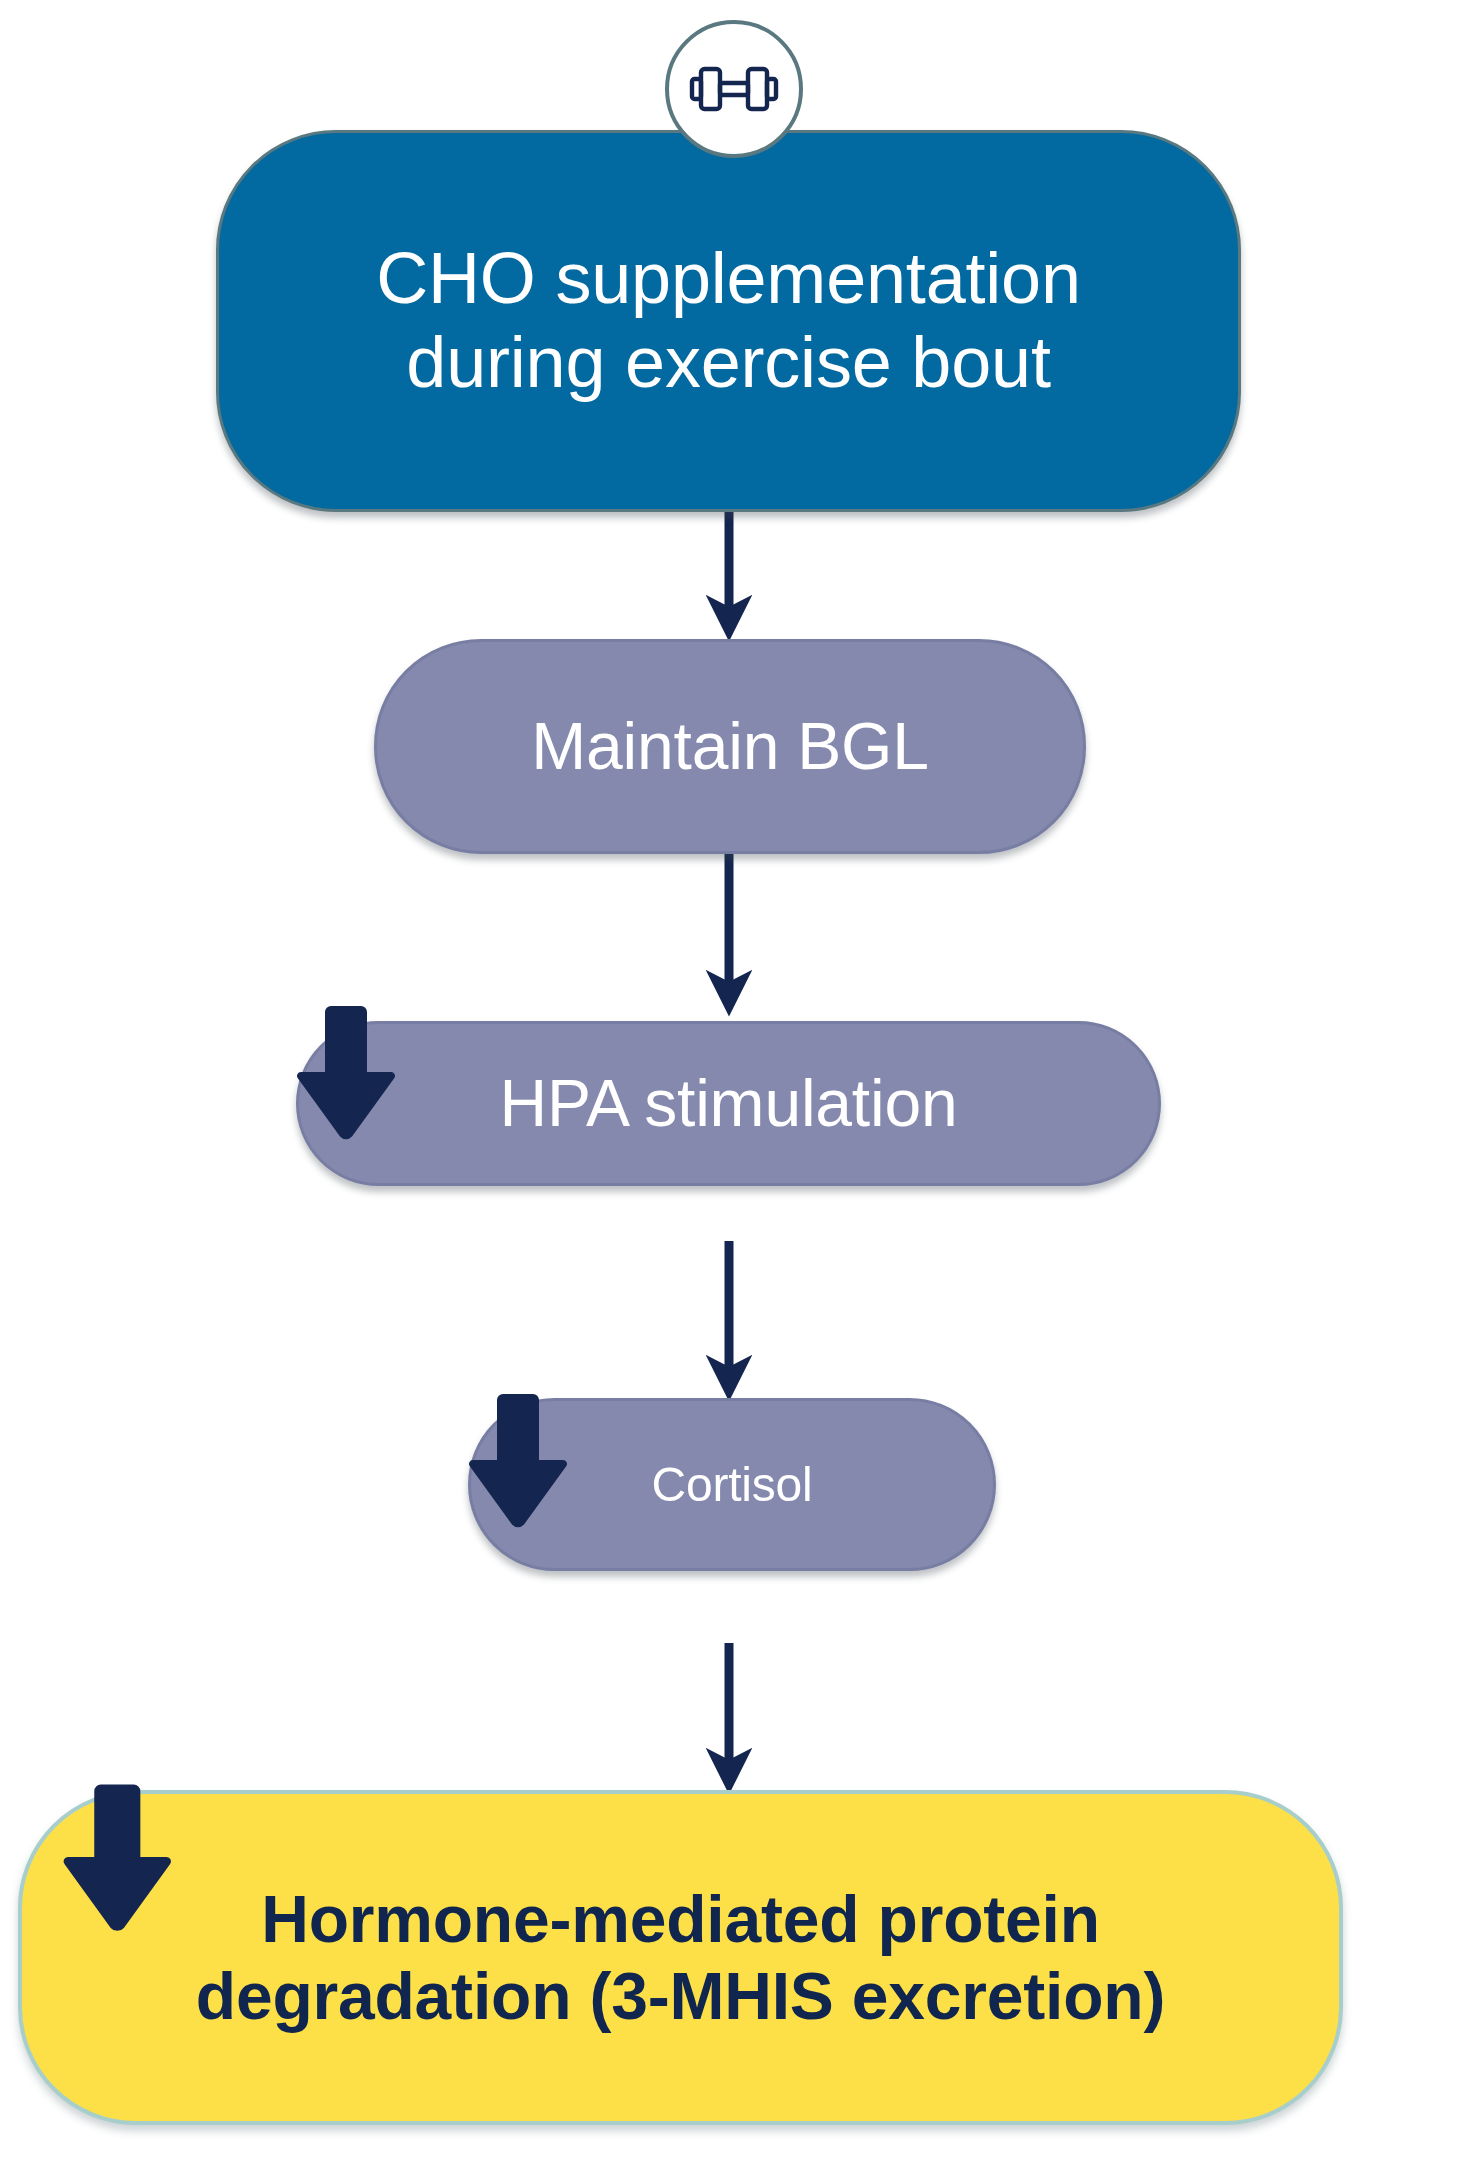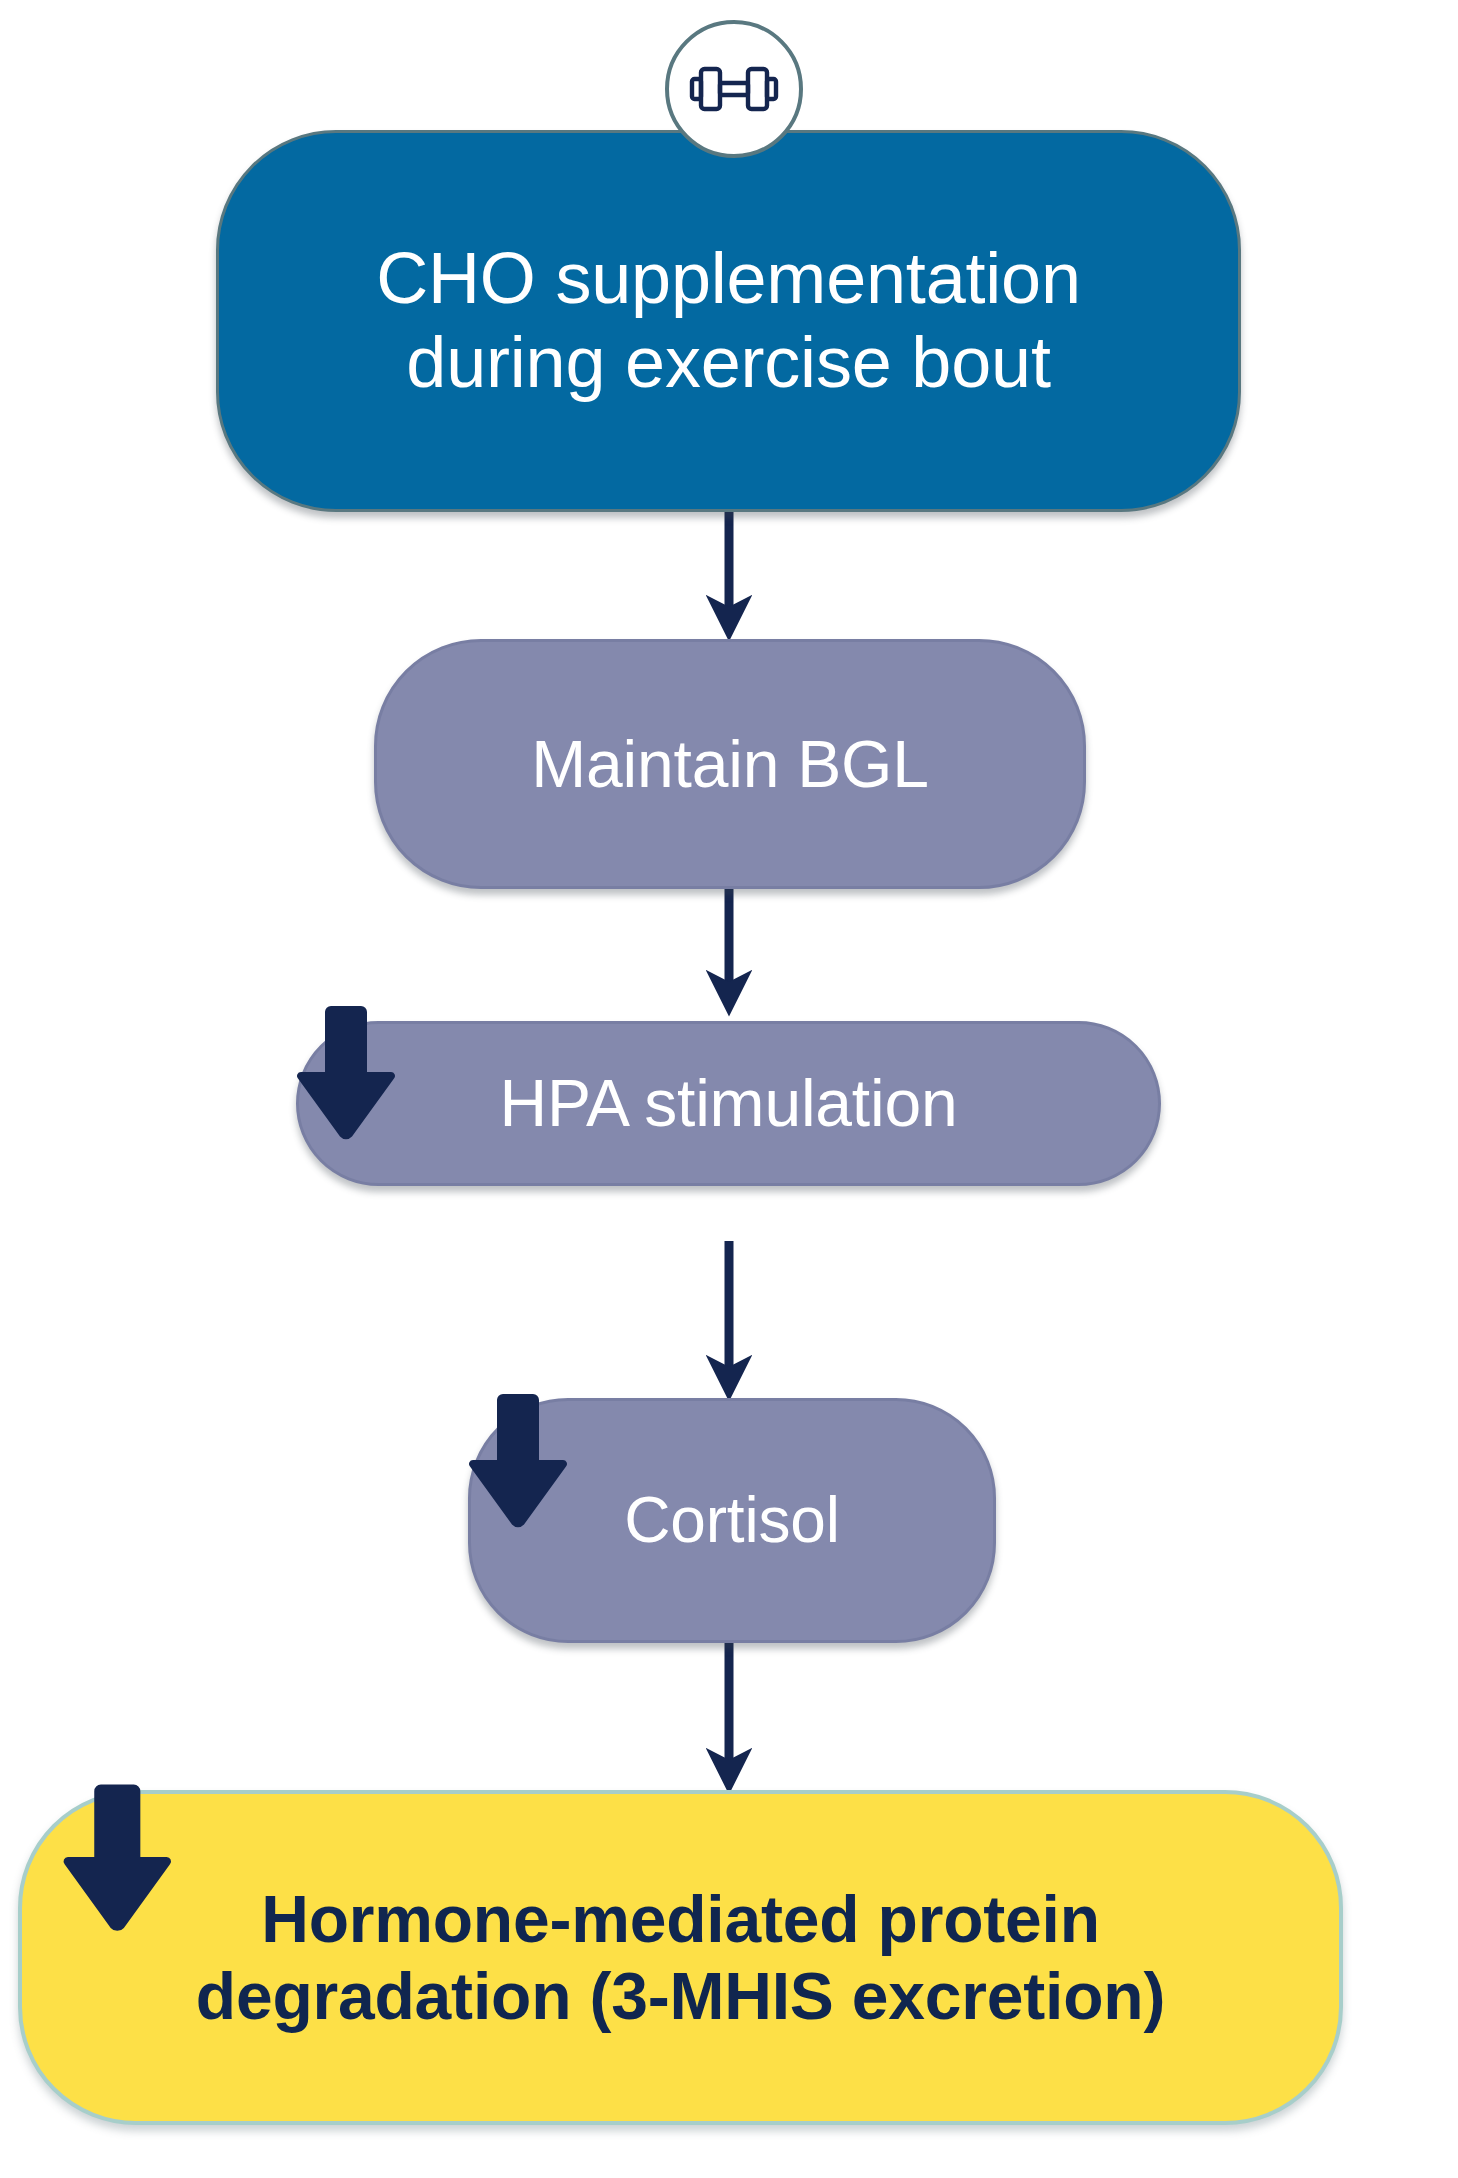--- a/index.html
+++ b/index.html
@@ -64,36 +64,36 @@
 
   
   #node-1 {
     left: 216px;  top: 130px;
     width: 1025px; height: 382px;
     border-radius: 120px;
     font-size: 72px;
   }
   #node-2 {
     left: 374px;  top: 639px;
-    width: 712px; height: 250px;
+    width: 712px; height: 215px;
     border-radius: 107px;
     font-size: 66px;
   }
   #node-3 {
     left: 296px;  top: 1013px;
     width: 865px; height: 165px;
     border-radius: 114px;
     font-size: 66px;
     margin-top: 8px;
   }
   #node-4 {
     left: 468px;  top: 1398px;
-    width: 528px; height: 245px;
+    width: 528px; height: 173px;
     border-radius: 100px;
-    font-size: 64px;
+    font-size: 48px;
   }
   #node-5 {
     left: 18px;   top: 1790px;
     width: 1325px; height: 335px;
     border-radius: 118px;
     font-size: 66px;
   }
   #node-5 .label { padding: 0 62px; }
 
   

